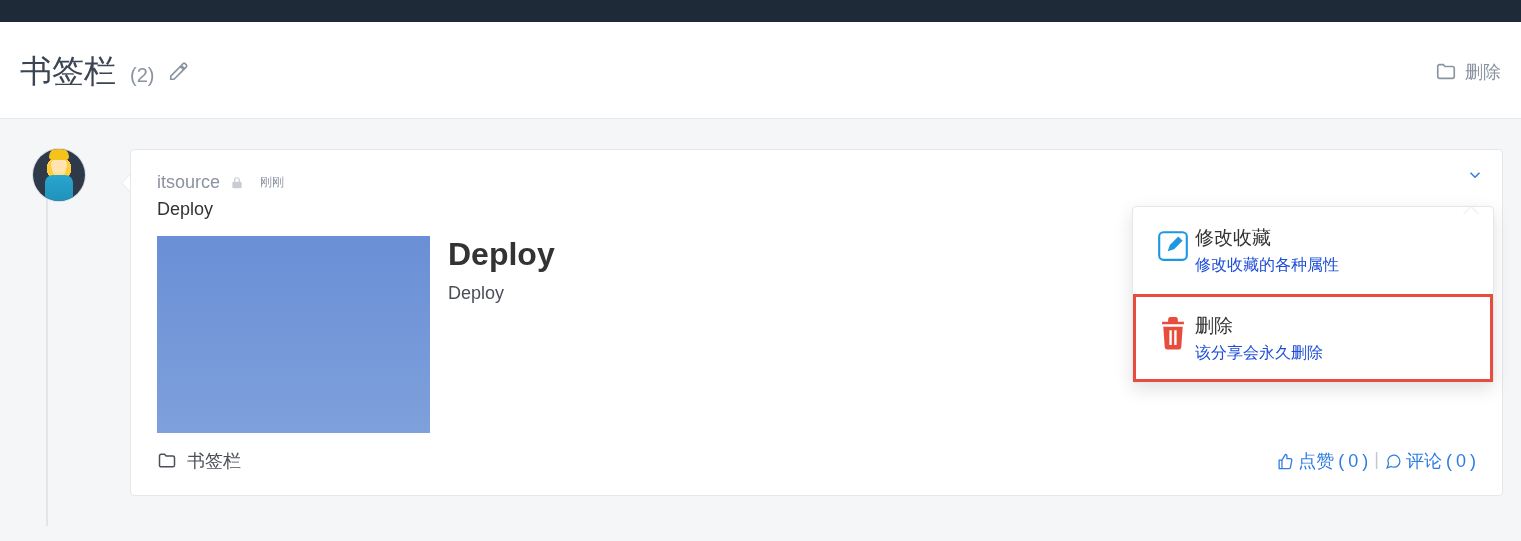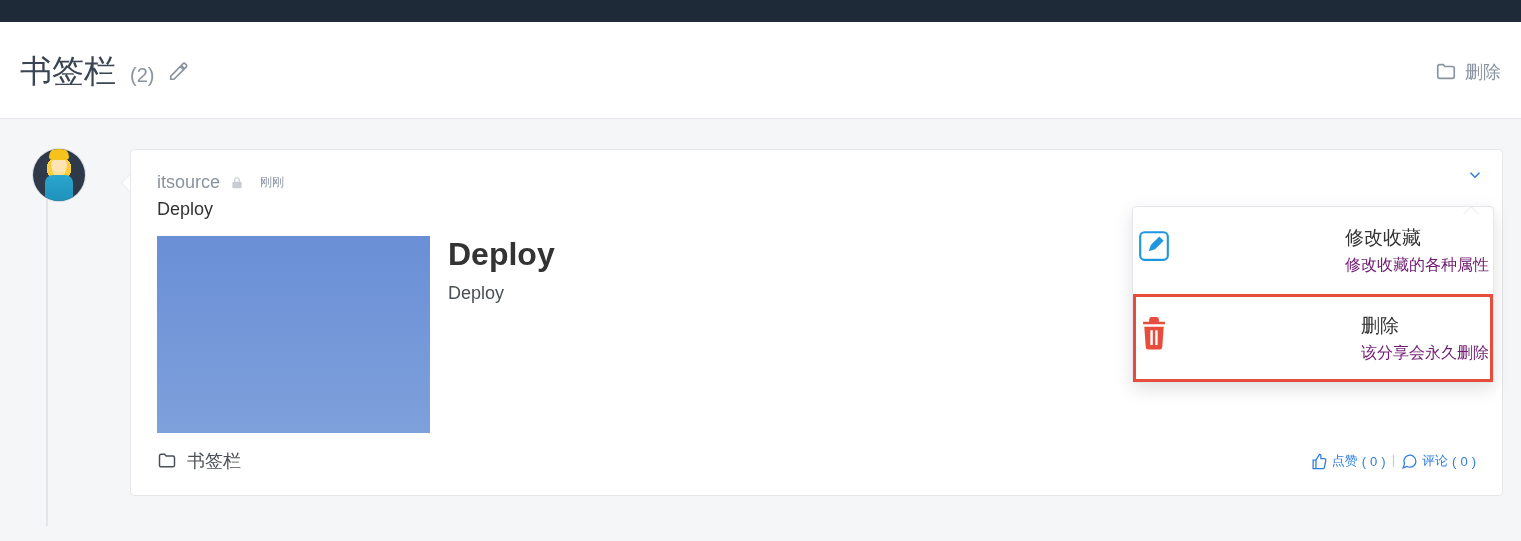--- a/index.html
+++ b/index.html
@@ -77,41 +77,41 @@
   .lock { color:#c9ccd2; }
   .time { color:#8a93a0; font-size:12px; margin-left:6px;}
   .chev { position:absolute; right:18px; top:16px; color:#2f7de1; cursor:pointer; }
   .link-title { margin-top:6px; font-size:18px; color:#333; }
   .preview { display:flex; gap:18px; margin-top:16px; }
   .thumb { width:273px; height:197px; background:linear-gradient(#6a8fd6,#7ea0db); }
   .preview-title { font-size:32px; font-weight:700; color:#333; }
   .preview-sub { font-size:18px; color:#4a4f57; margin-top:10px; }
   .card-foot { display:flex; justify-content:space-between; align-items:center; margin-top:16px; }
   .folder-path { display:flex; align-items:center; gap:10px; color:#4a4f57; font-size:18px; }
-  .actions { display:flex; gap:6px; color:#2f7de1; font-size:13px; }
+  .actions { display:flex; gap:6px; color:#2f7de1; font-size:18px; }
   .actions span:not(.sep){ cursor:pointer; display:inline-flex; align-items:center; gap:4px;}
   .actions .sep { color:#c4c8ce; }
   .dropdown {
     position:absolute; right:8px; top:56px;
     width:362px; background:#fff;
     border:1px solid #e3e6ea; border-radius:4px;
     box-shadow:0 6px 18px rgba(0,0,0,.12);
     z-index:5;
   }
   .dropdown::before{
     content:""; position:absolute; right:14px; top:-8px;
     width:0;height:0;border:8px solid transparent;border-bottom-color:#fff;
     filter: drop-shadow(0 -1px 0 #e3e6ea);
   }
-  .dd-item { display:flex; gap:15px; padding:18px 4px; align-items:flex-start; cursor:pointer;justify-content:space-between; }
+  .dd-item { display:flex; gap:5px; padding:18px 23px; align-items:flex-start; cursor:pointer; }
   .dd-item + .dd-item { border-top:1px solid #eef0f3; }
   .dd-item.highlight { outline:3px solid #e74c3c; outline-offset:-3px; }
   .dd-icon { width:34px; display:flex; justify-content:center; margin-top:4px; }
   .dd-title { font-size:19px; color:#333; }
-  .dd-sub { font-size:16px; color:#701a75; margin-top:4px; }
+  .dd-sub { font-size:16px; color:#1d4ed8; margin-top:4px; }
   svg { display:block; }
 </style>
 </head>
 <body>
 
 <div class="topbar"></div>
 
 <div class="header">
   <div class="header-left">
     <span class="page-title">书签栏</span>

